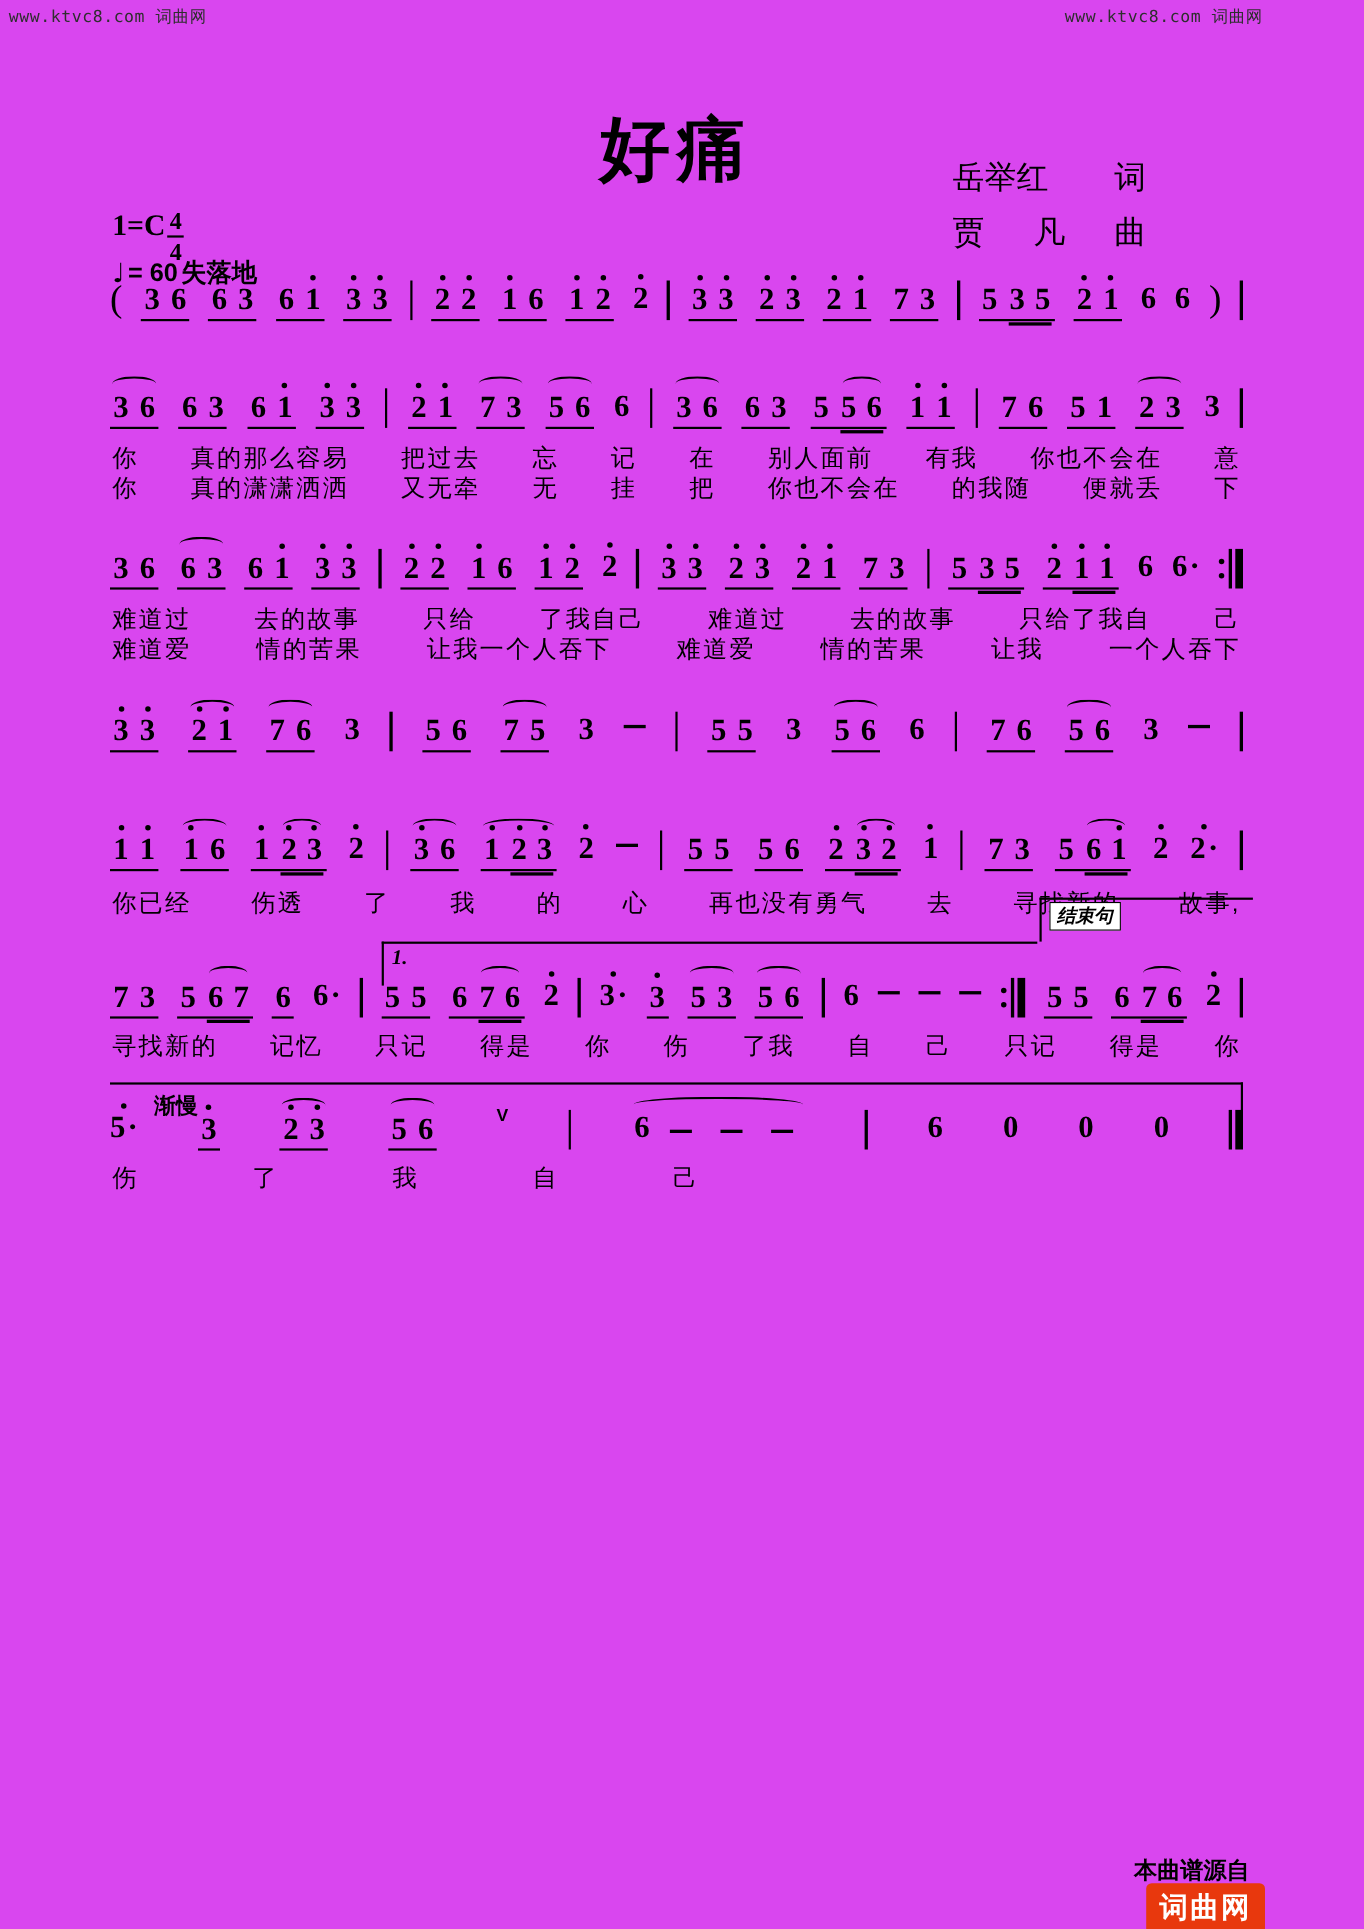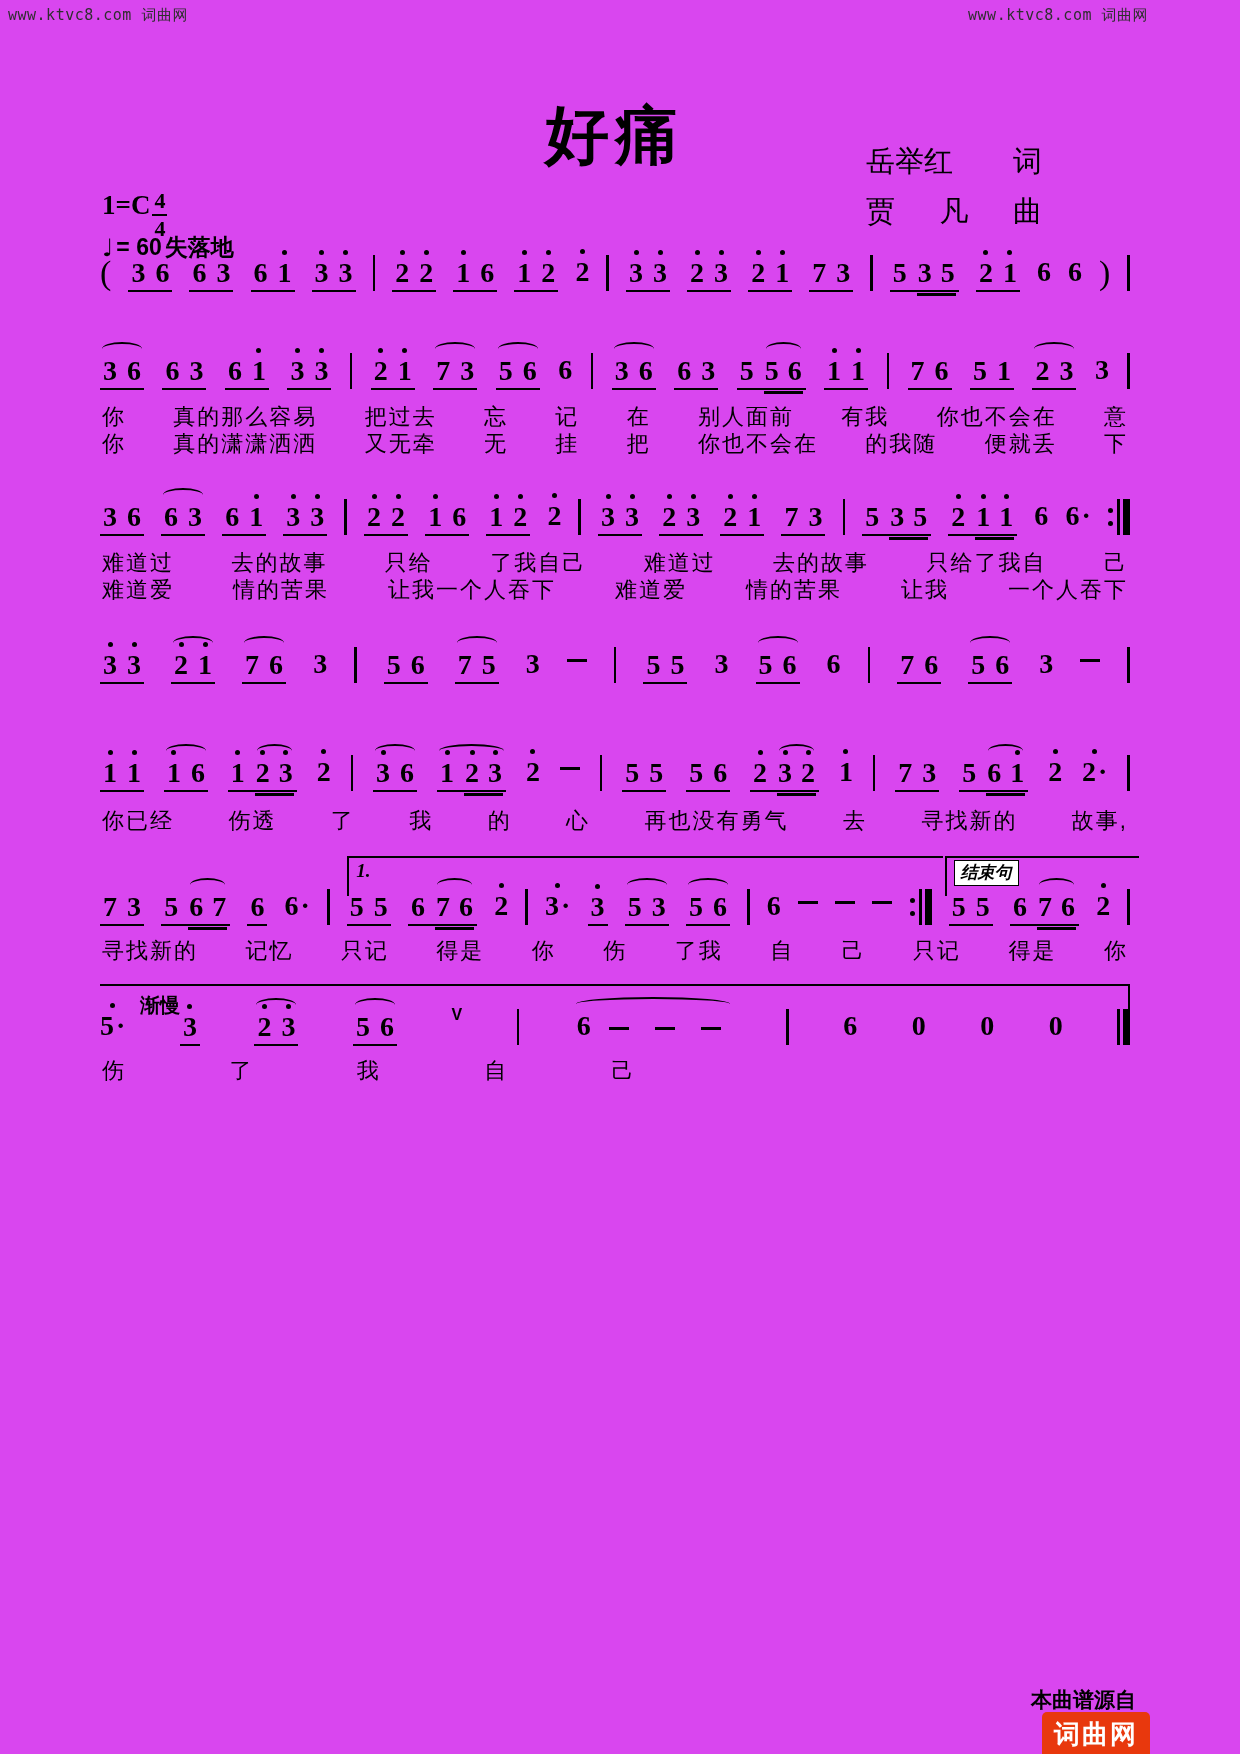--- a/index.html
+++ b/index.html
@@ -543,21 +543,21 @@
         <span class="syl" style="font-family: &quot;Liberation Sans&quot;, sans-serif;">你</span>
         <span class="syl" style="font-family: &quot;Liberation Sans&quot;, sans-serif;">伤</span>
         <span class="syl" style="font-family: &quot;Liberation Sans&quot;, sans-serif;">了我</span>
         <span class="syl" style="font-family: &quot;Liberation Sans&quot;, sans-serif;">自</span>
         <span class="syl" style="font-family: &quot;Liberation Sans&quot;, sans-serif;">己</span>
         <span class="syl" style="font-family: &quot;Liberation Sans&quot;, sans-serif;">只记</span>
         <span class="syl" style="font-family: &quot;Liberation Sans&quot;, sans-serif;">得是</span>
         <span class="syl" style="font-family: &quot;Liberation Sans&quot;, sans-serif;">你</span>
       </div>
       <div class="volta" style="left: 24%; width: 57%; top: 856px;"><span class="vlabel">1.</span></div>
-      <div class="volta" style="left: 82%; width: 18%; top: 856px;"><span class="vlabel vbox">结束句</span></div>
+      <div class="volta" style="left: 82%; width: 18%; top: 816px;"><span class="vlabel vbox">结束句</span></div>
       <div class="sys" style="top: 1004px;">
         <span class="note hi">5<span class="aug">·</span></span>
         <span class="grp g1">
           <span class="note hi">3</span>
         </span>
         <span class="grp g1 slur">
           <span class="note hi">2</span>
           <span class="note hi">3</span>
         </span>
         <span class="grp g1 slur">

